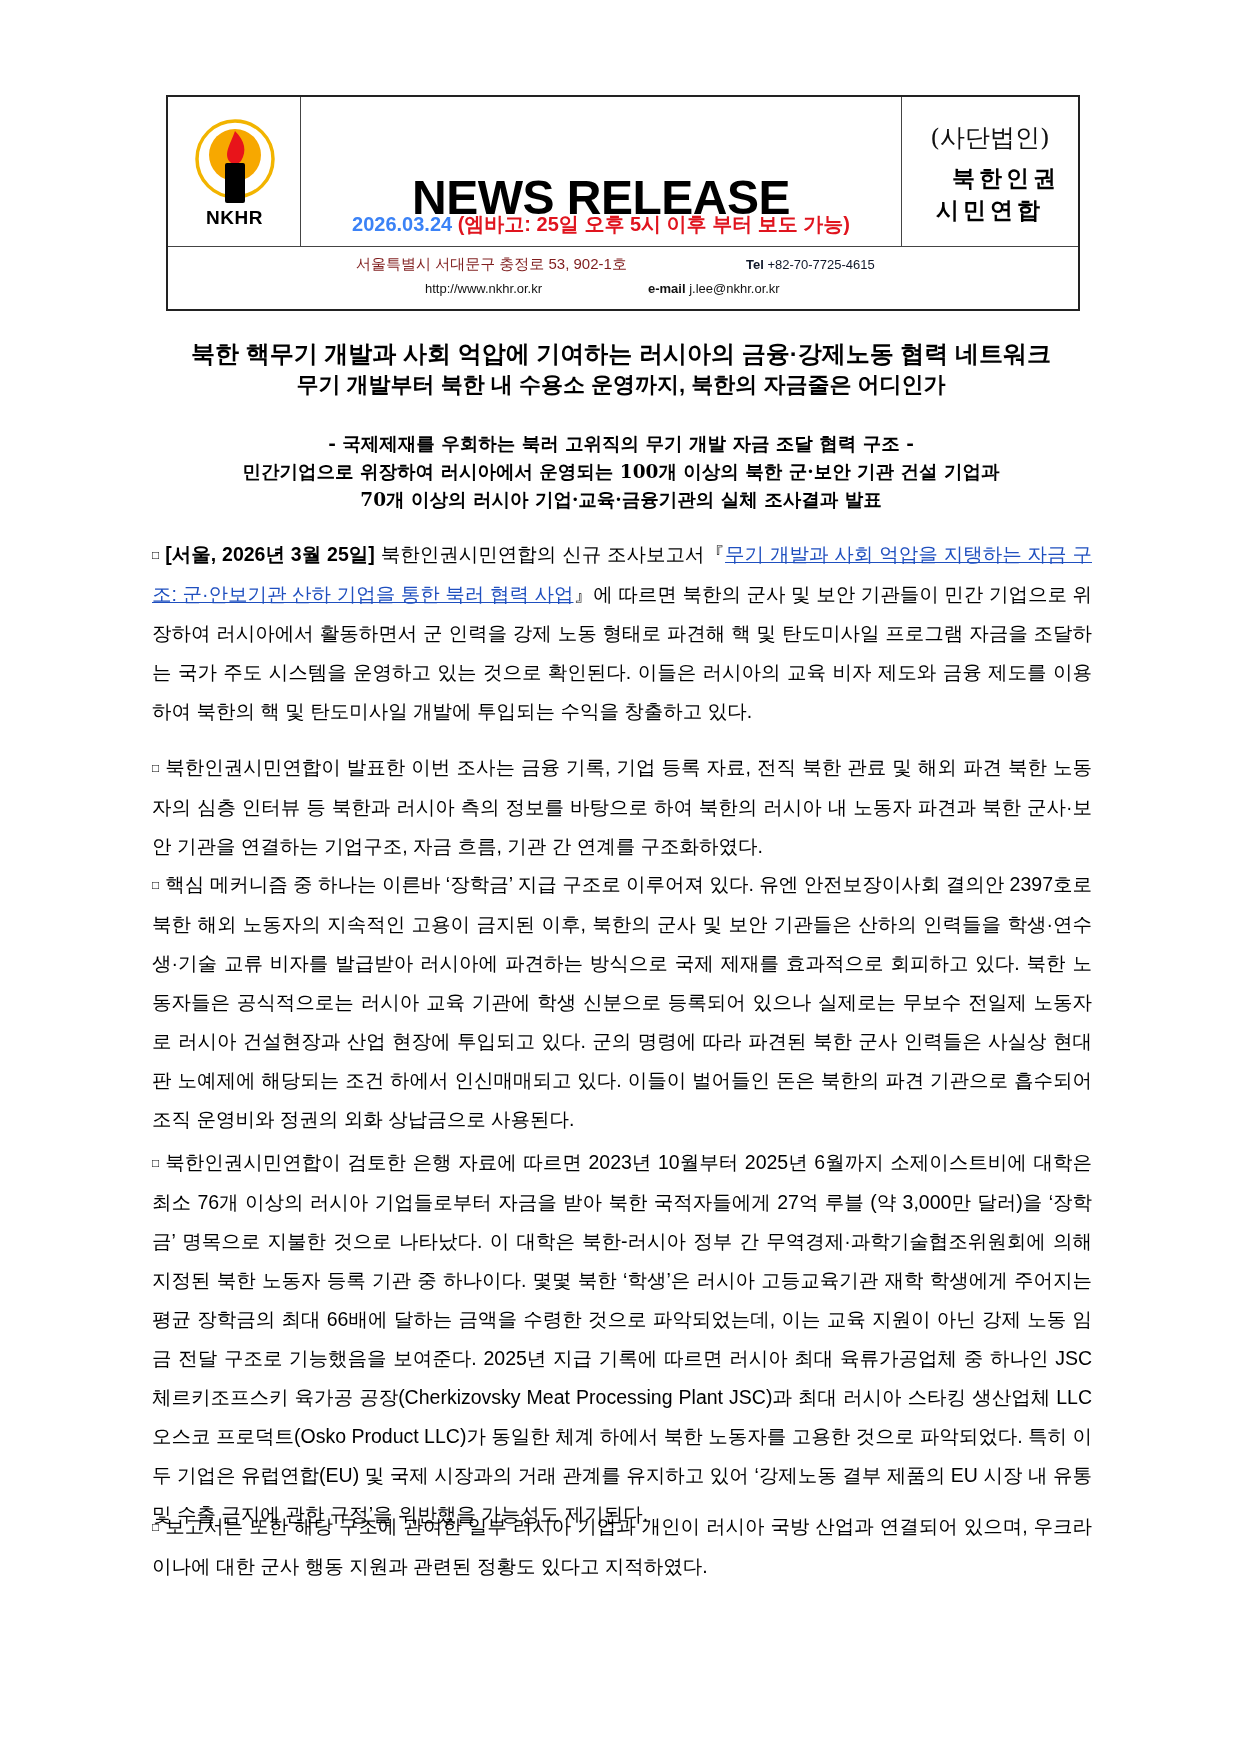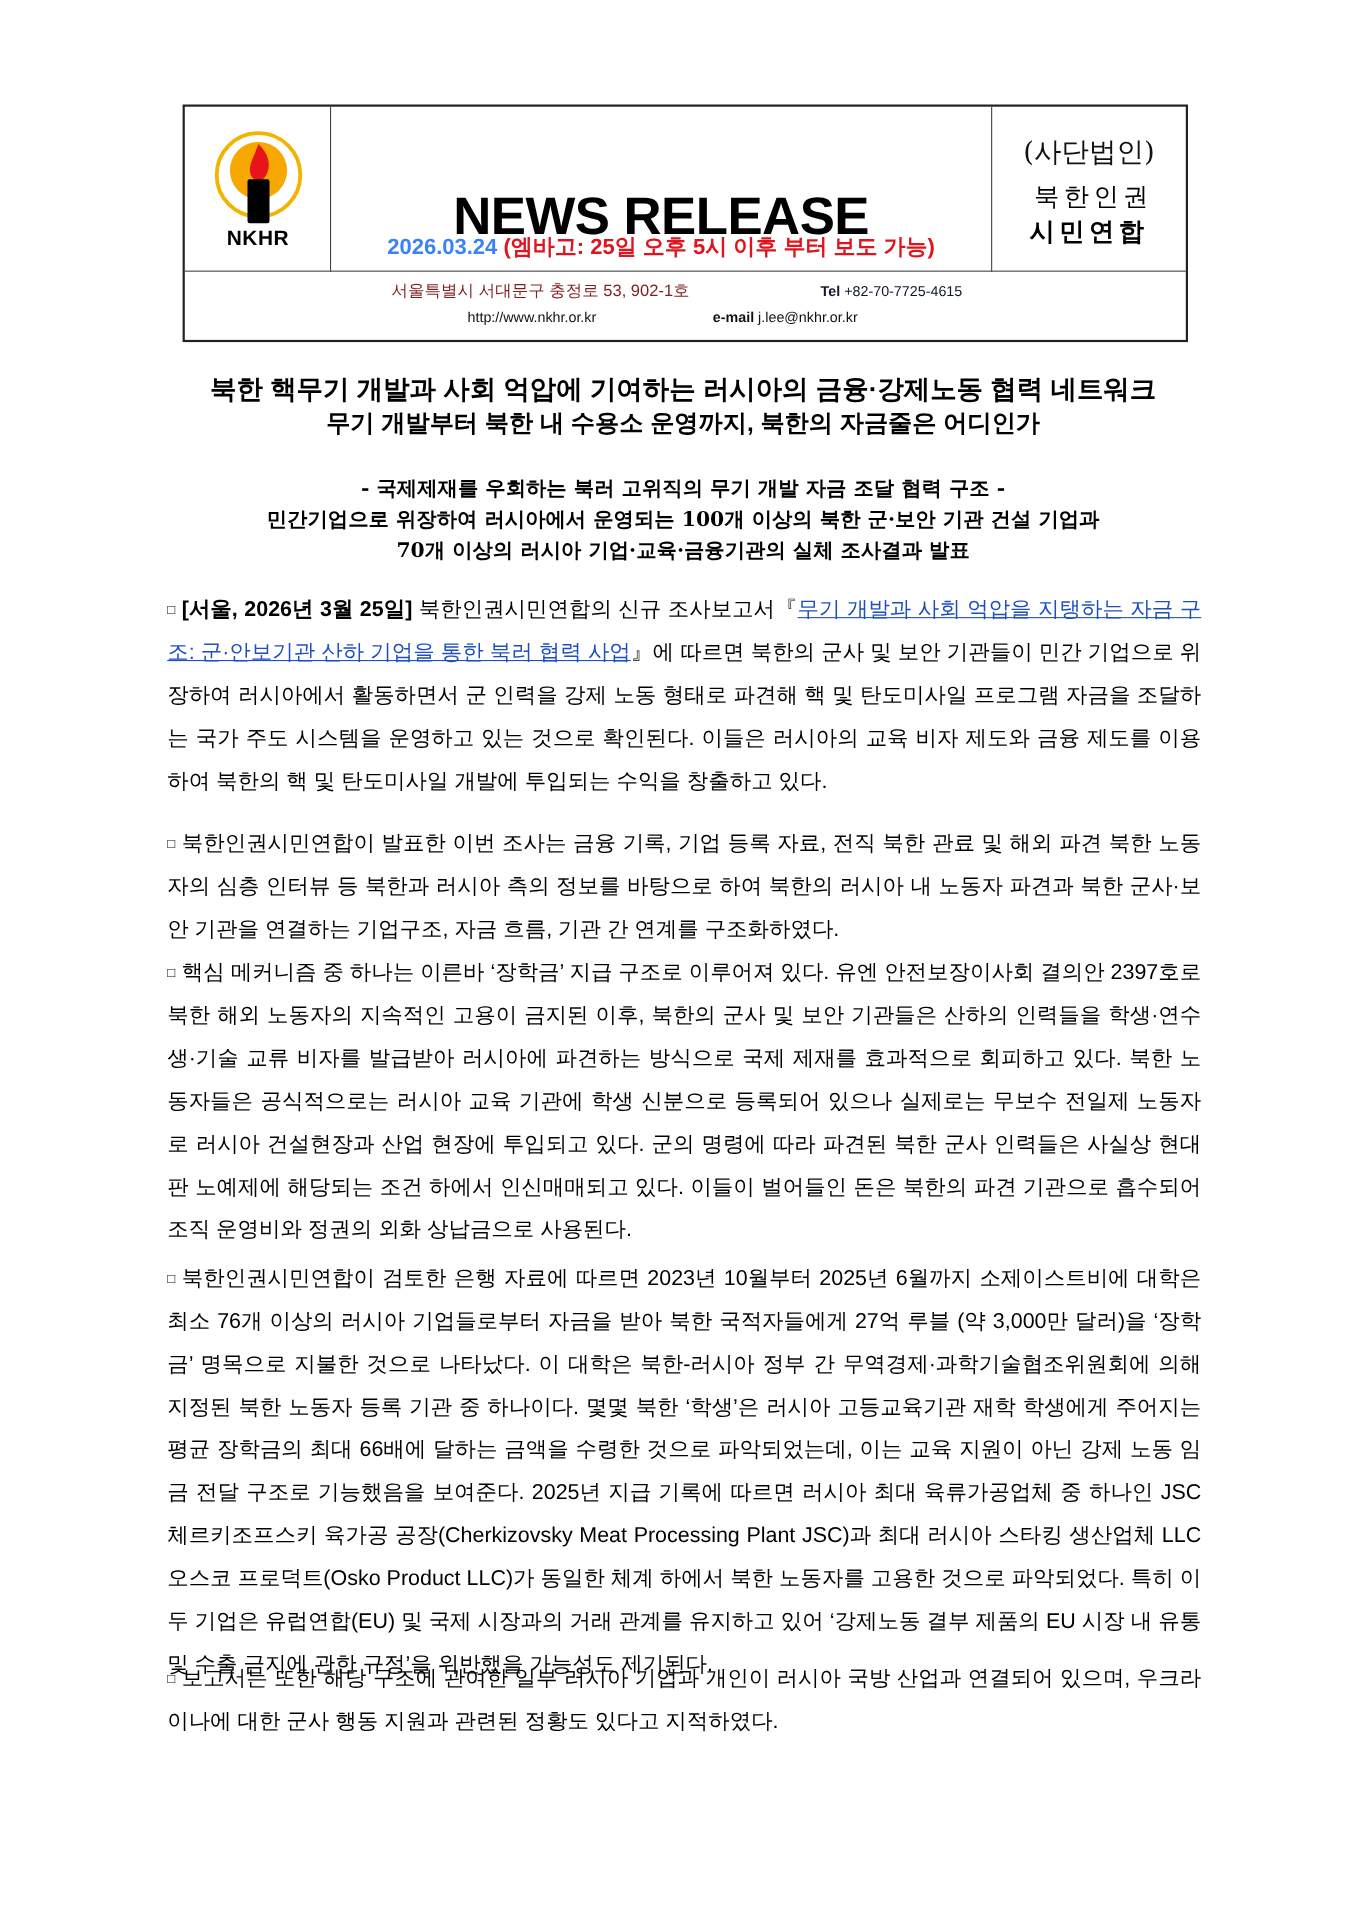--- a/index.html
+++ b/index.html
@@ -12,21 +12,21 @@
     .logo-svg { position: absolute; left: 21px; top: 20px; width: 92px; height: 90px; }
     .logo-text { position: absolute; left: 0; width: 133px; top: 110px; text-align: center; font-weight: bold; font-size: 19px; letter-spacing: 0.5px; }
     .title-cell { position: absolute; left: 133px; top: 0; width: 600px; height: 150px; text-align: center; }
     .title-ko { position: absolute; left: 0; width: 100%; top: 6px; font-size: 38px; font-weight: bold; letter-spacing: 14px; }
     .title-en { position: absolute; left: 0; width: 100%; top: 52px; font-size: 48px; font-weight: bold; letter-spacing: -0.5px; margin-top: 21px; }
     .title-date { position: absolute; left: 0; width: 100%; top: 114px; font-size: 20px; font-weight: bold; }
     .title-date .date { color: #3b82f6; }
     .title-date .embargo { color: #e0141e; }
     .org-cell { position: absolute; left: 733px; top: 0; width: 177px; height: 150px; border-left: 1.5px solid #444; box-sizing: border-box; text-align: center; font-family: "DejaVu Serif", "Liberation Serif", serif; padding-left: 28px; }
     .org-type { position: absolute; left: 0; width: 100%; top: 24px; font-size: 25px; color: #111; }
-    .org-name1 { position: absolute; left: 4px; width: 100%; top: 66px; font-size: 23px; font-weight: normal; letter-spacing: 4px; }
+    .org-name1 { position: absolute; left: 16px; width: 100%; top: 66px; font-size: 23px; font-weight: bold; letter-spacing: 4px; }
     .org-name2 { position: absolute; left: 0; width: 100%; top: 98px; font-size: 23px; font-weight: bold; letter-spacing: 4px; }
     .hdr-bottom { position: absolute; left: 0; top: 150px; width: 100%; height: 62px; }
     .addr { position: absolute; left: 188px; top: 8px; font-size: 15px; color: #7f1d1d; }
     .tel { position: absolute; left: 578px; top: 10px; font-size: 13px; color: #0f172a; }
     .tel b, .email b { font-weight: bold; }
     .url { position: absolute; left: 257px; top: 34px; font-size: 13px; color: #111; }
     .email { position: absolute; left: 480px; top: 34px; font-size: 13px; color: #111; }
 
     
     .headline { position: absolute; left: 130px; width: 982px; text-align: center; font-weight: bold; color: #000; }

